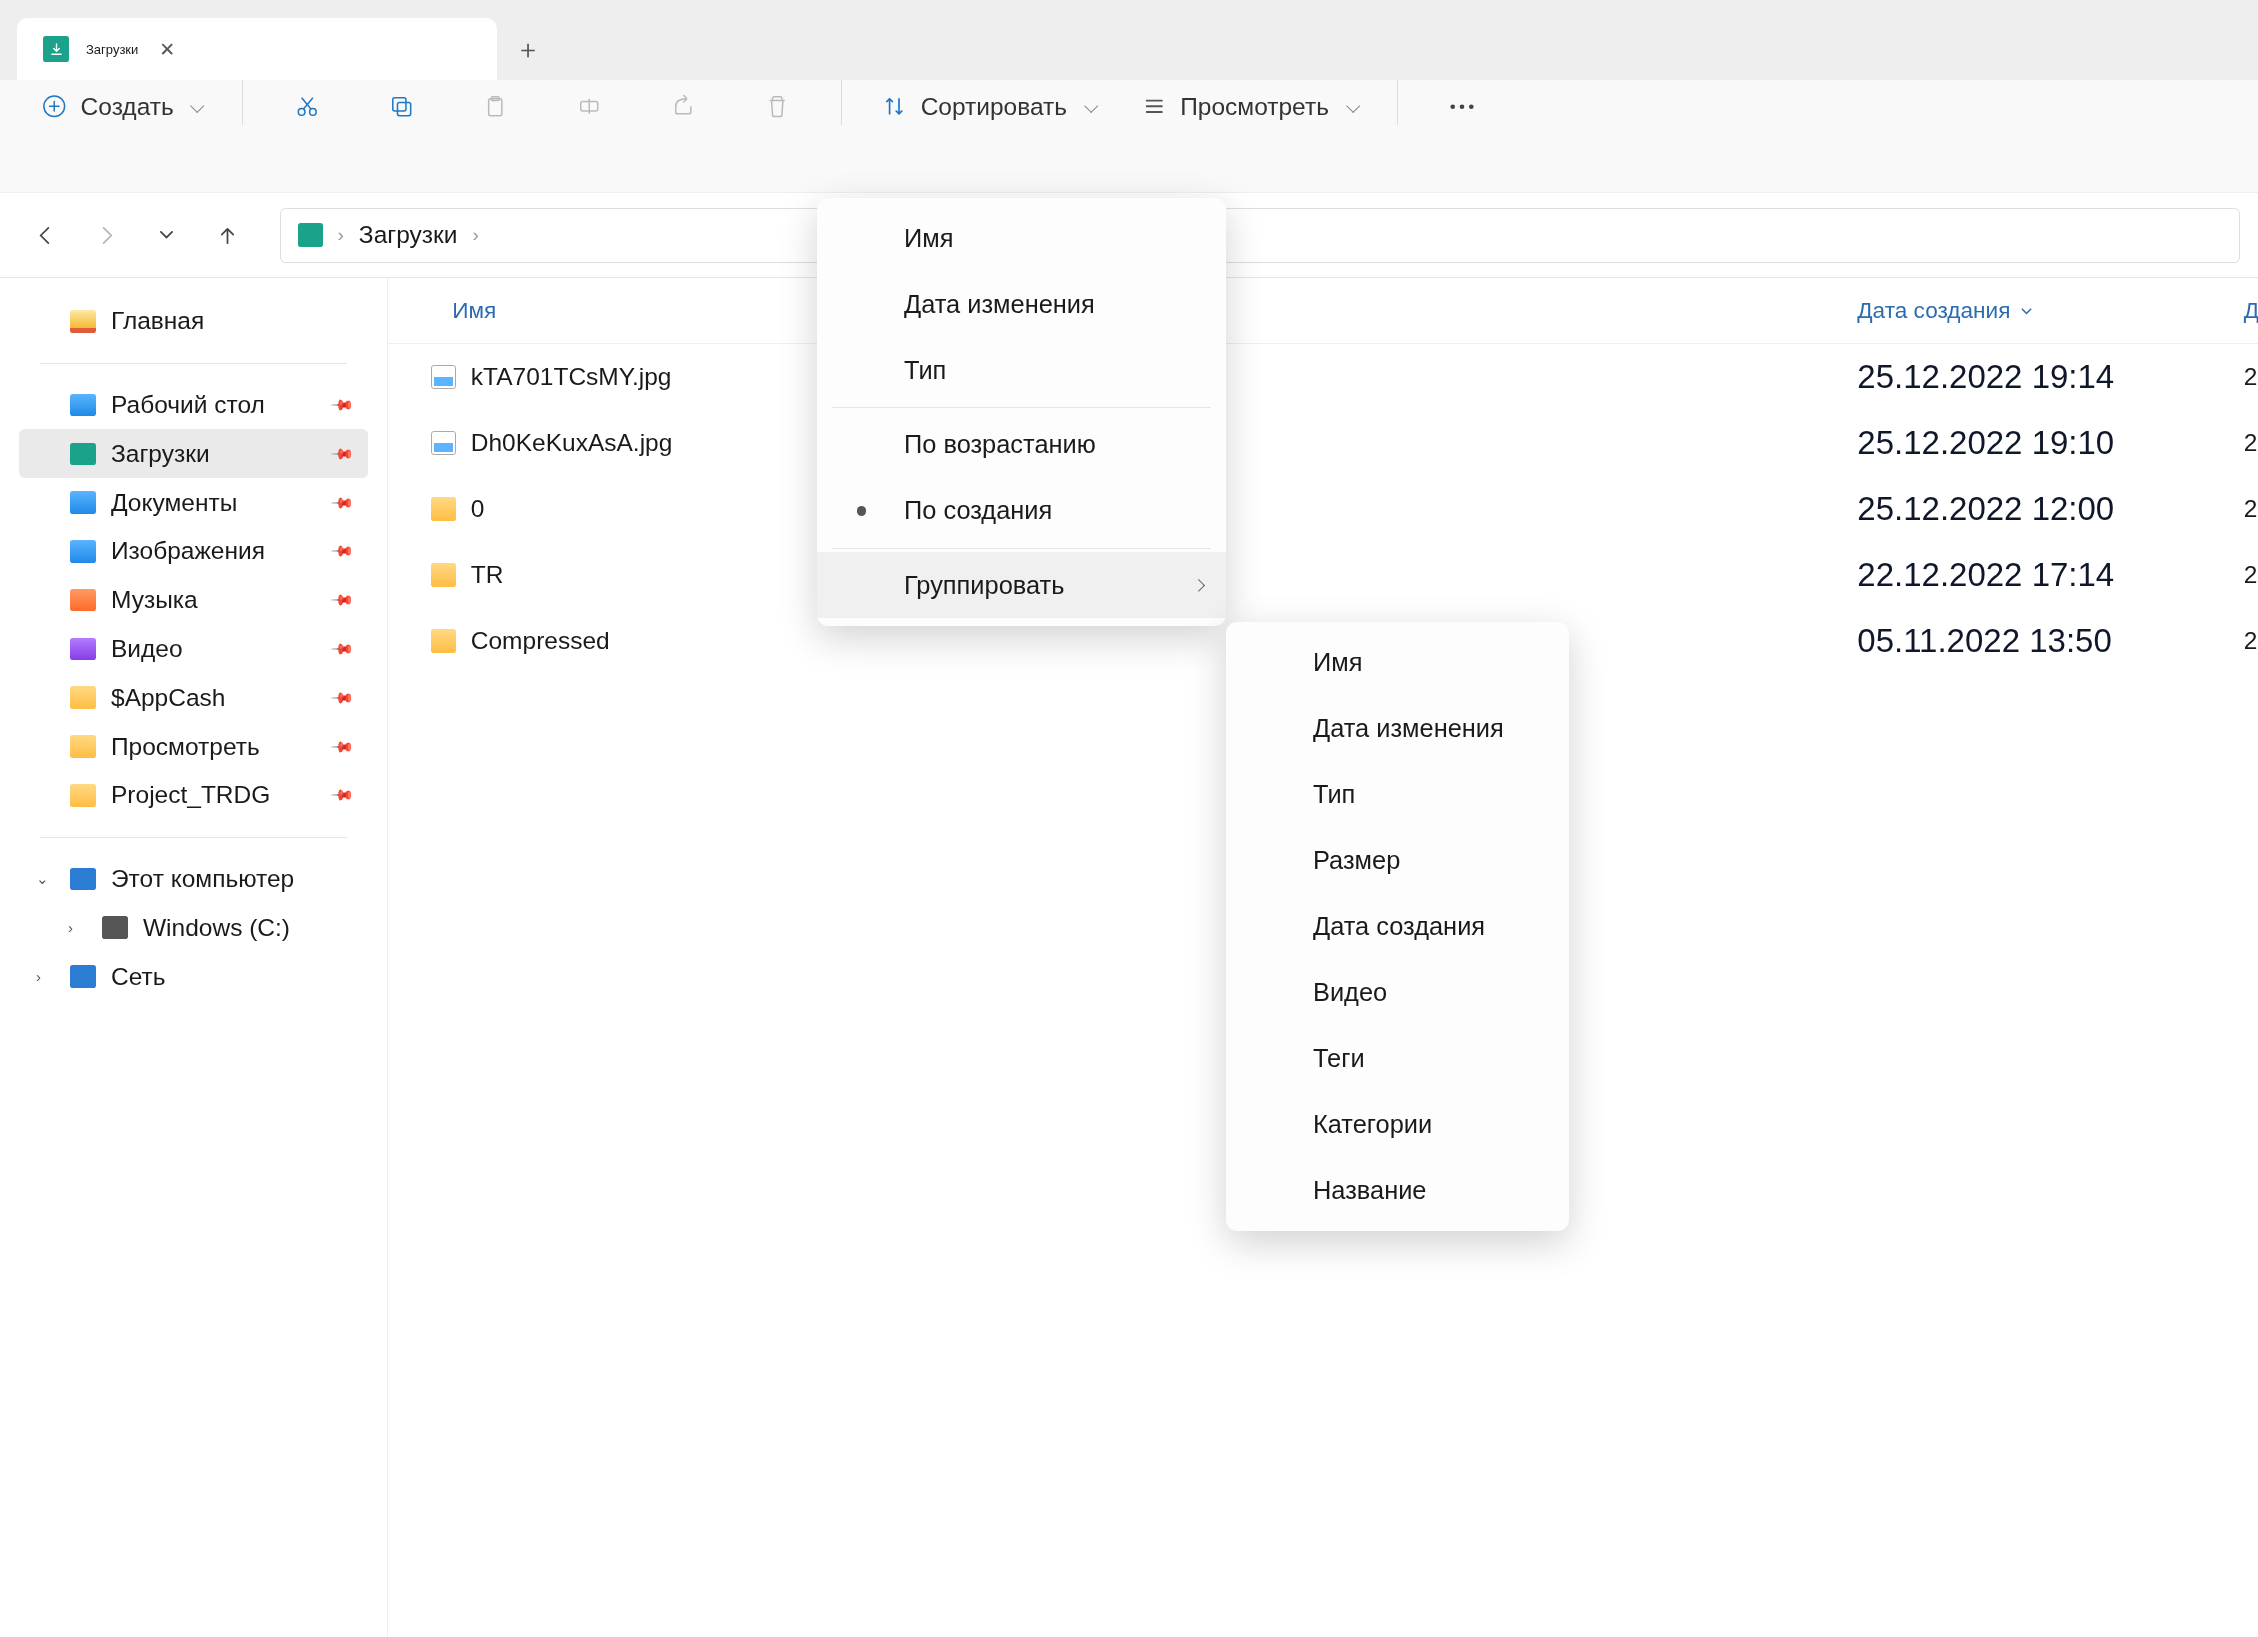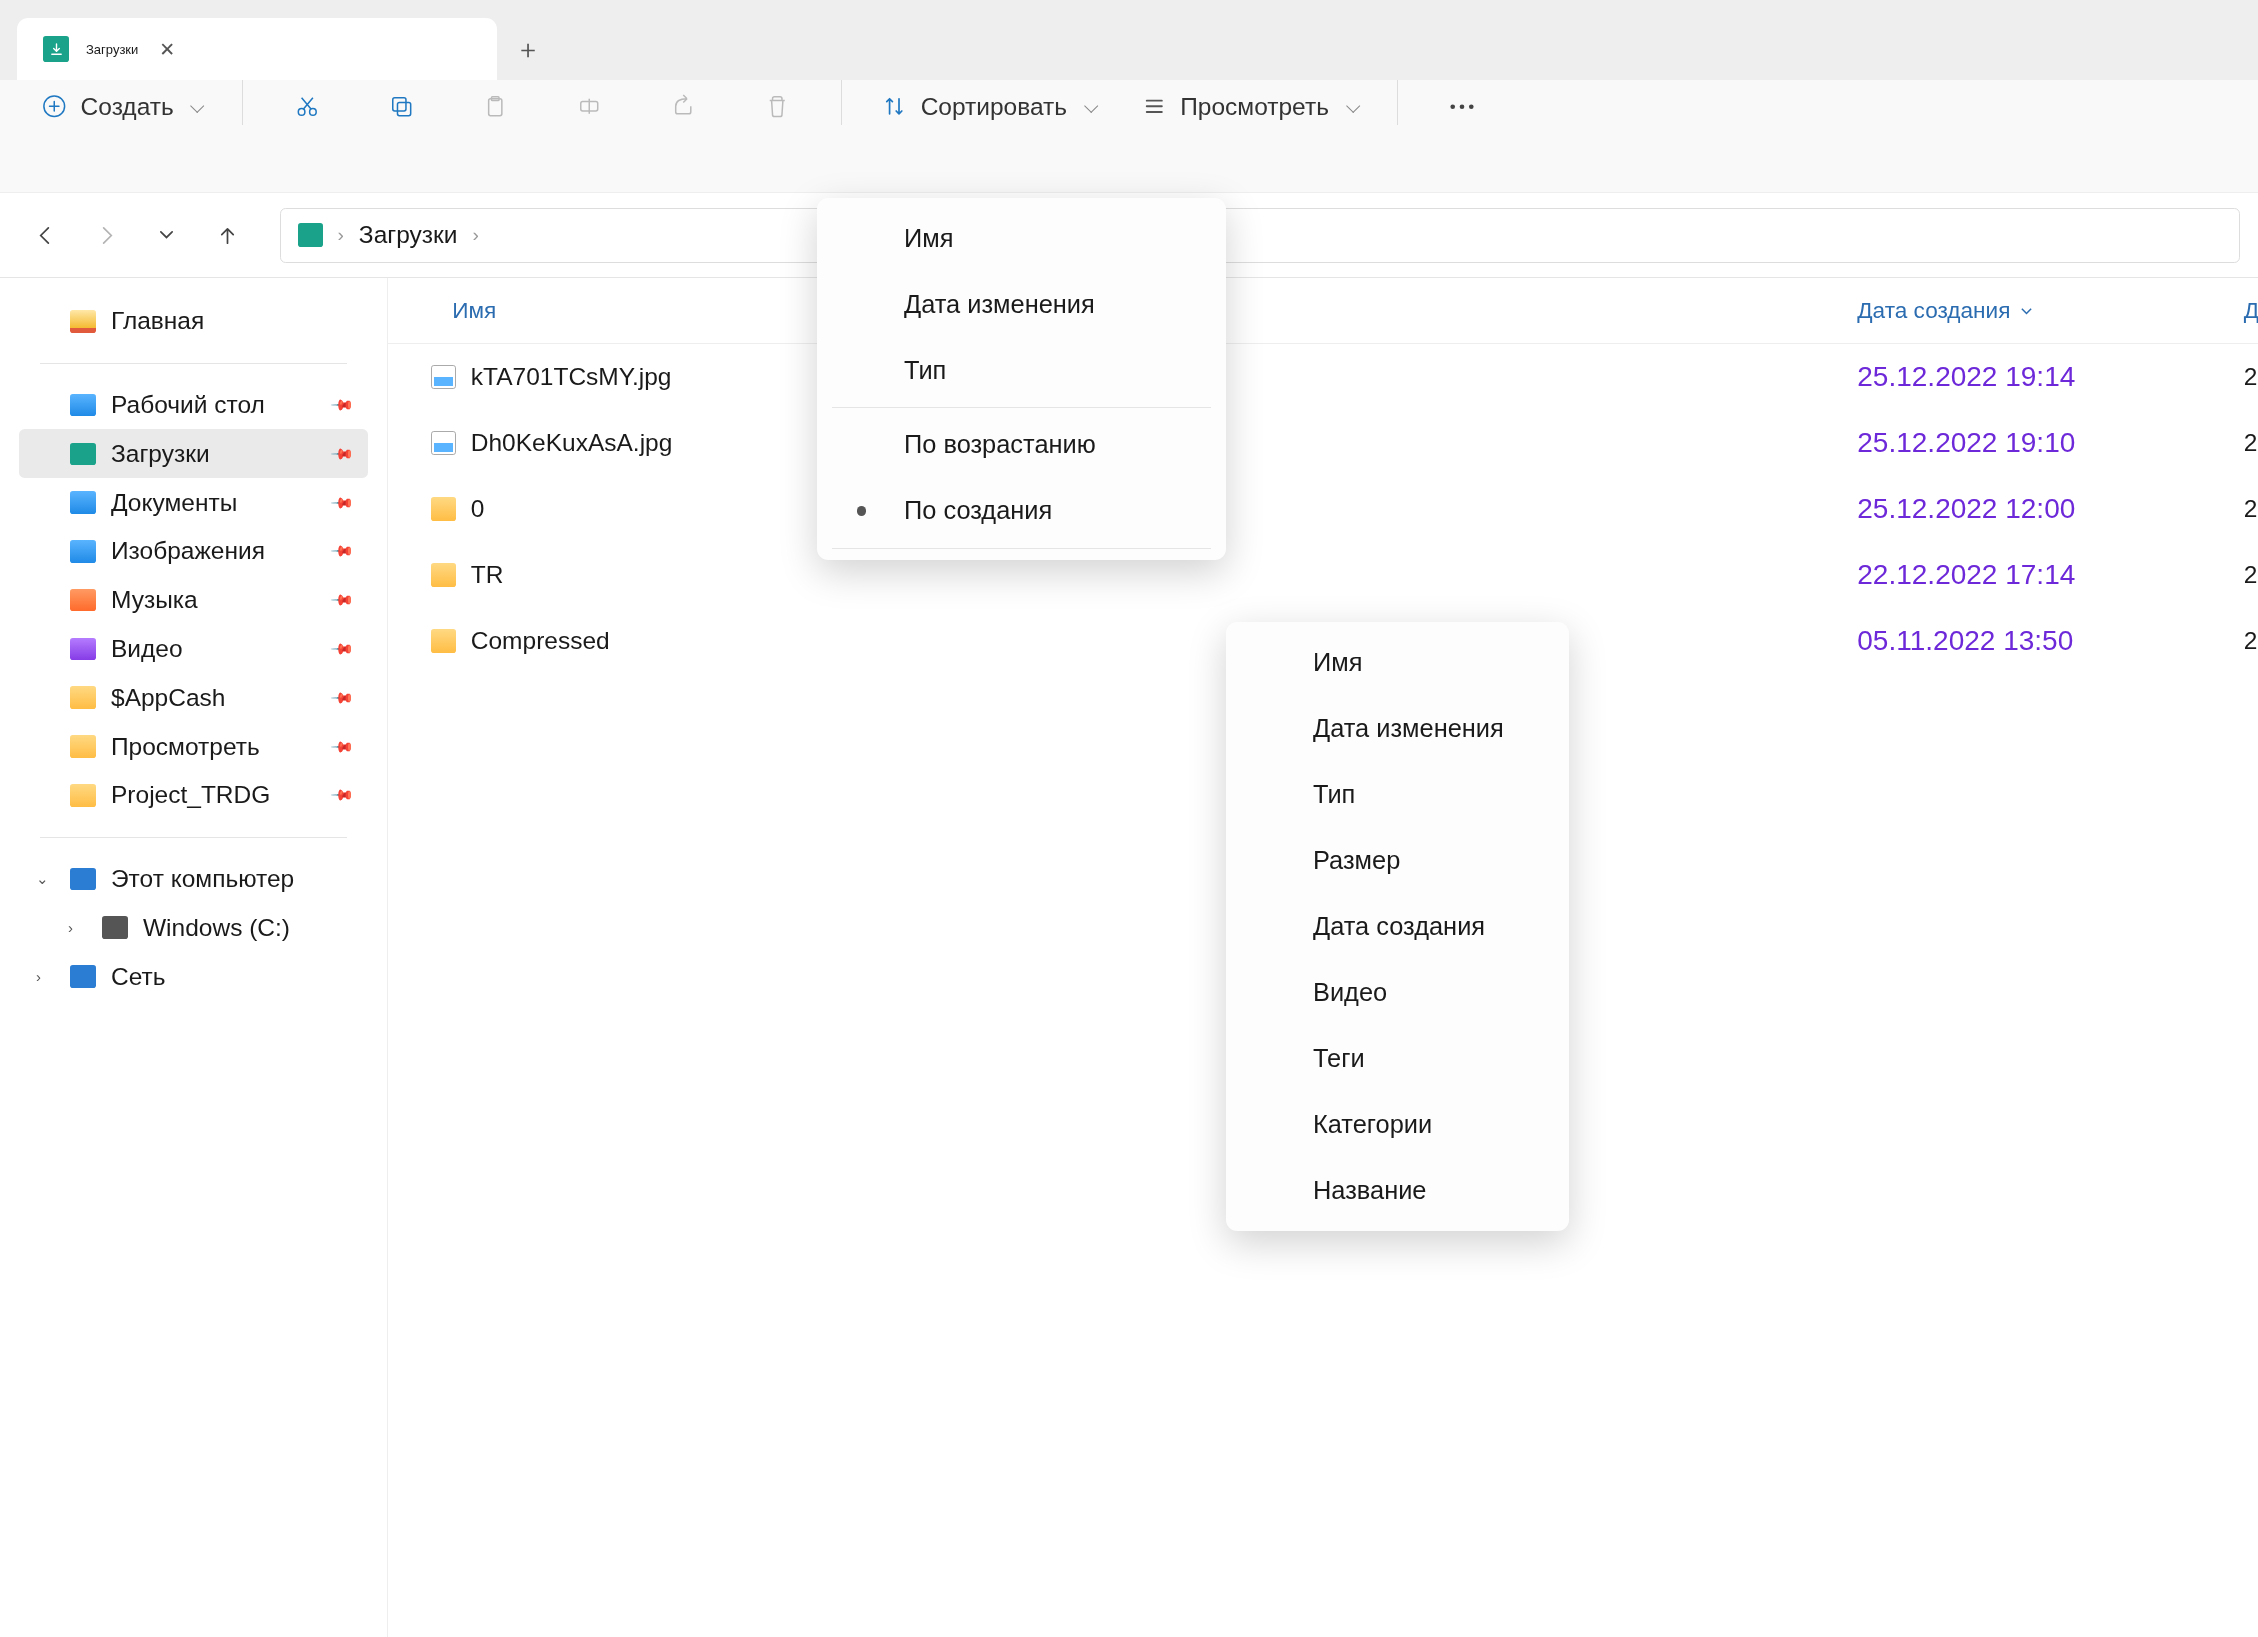--- a/index.html
+++ b/index.html
@@ -49,21 +49,21 @@
 .ic-drive { background: #555; }
 .ic-net { background: #2b7cd3; }
 
 
 .filelist { flex: 1; display: flex; flex-direction: column; }
 .fl-header { display: flex; align-items: center; height: 66px; border-bottom: 0.9px solid #eee; color: #2b6cb0; font-size: 22.6px; }
 .col-name { width: 1469px; padding-left: 64px; }
 .col-date { width: 377px; display: flex; align-items: center; gap: 9.4px; }
 .fl-row { display: flex; align-items: center; height: 66px; font-size: 24.5px; }
 .row-name { width: 1469px; padding-left: 43px; display: flex; align-items: center; gap: 15px; }
-.row-date { width: 377px; font-size: 28px; color: #6d28d9; }
+.row-date { width: 377px; font-size: 33px; color: #0f172a; }
 .file-ic { width: 24.5px; height: 24.5px; border-radius: 2.8px; flex-shrink: 0; }
 .img-ic { background: #fff; border: 0.9px solid #aaa; position: relative; }
 .img-ic::after { content: ""; position: absolute; bottom: 1.9px; left: 1.9px; right: 1.9px; height: 9.4px; background: #5ab4ff; }
 
 
 .ctx-menu { position: absolute; background: #fdfdfd; border-radius: 11.3px; box-shadow: 0 11.3px 38px rgba(0,0,0,0.18); padding: 7.5px 0; }
 .ctx-menu.m1 { left: 817px; top: 198px; width: 409px; }
 .ctx-menu.m2 { left: 1226px; top: 622px; width: 343px; }
 .ctx-item { display: flex; align-items: center; height: 66px; padding: 0 26px 0 87px; font-size: 25.4px; cursor: pointer; position: relative; }
 .ctx-item:hover, .ctx-item.hover { background: #f0f0f0; }
@@ -348,20 +348,24 @@
     </div>
   <div class="ctx-sep"></div>
   <div class="ctx-item">
       <span>По возрастанию</span>
     </div>
   <div class="ctx-item">
     <span class="bullet"></span>
     <span>По создания</span>
   </div>
   <div class="ctx-sep"></div>
+  <div class="ctx-item hover">
+    <span>Группировать</span>
+    <span class="arrow"></span>
+  </div>
 </div>
 
 <div class="ctx-menu m2" id="group-menu">
     <div class="ctx-item">Имя</div>
     <div class="ctx-item">Дата изменения</div>
     <div class="ctx-item">Тип</div>
     <div class="ctx-item">Размер</div>
     <div class="ctx-item">Дата создания</div>
     <div class="ctx-item">Видео</div>
     <div class="ctx-item">Теги</div>

